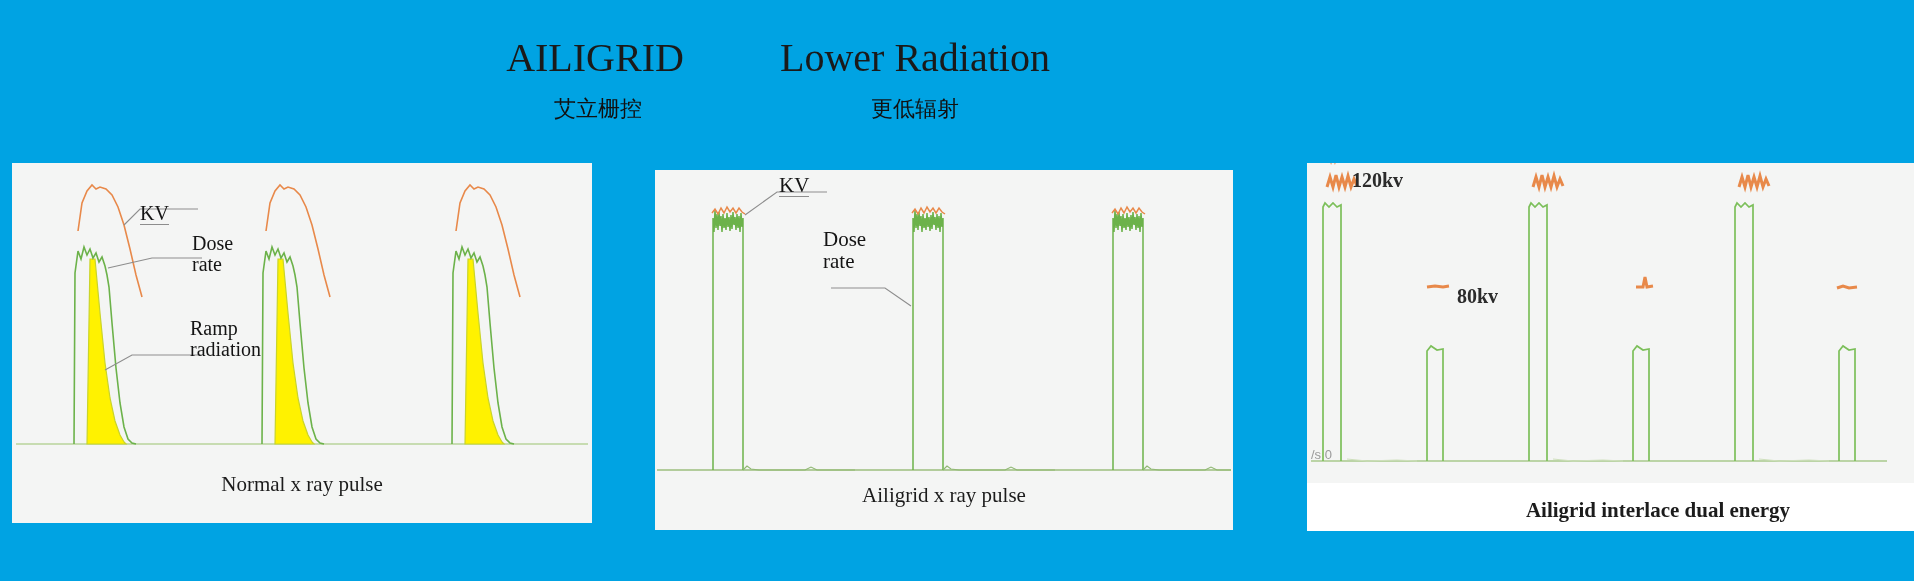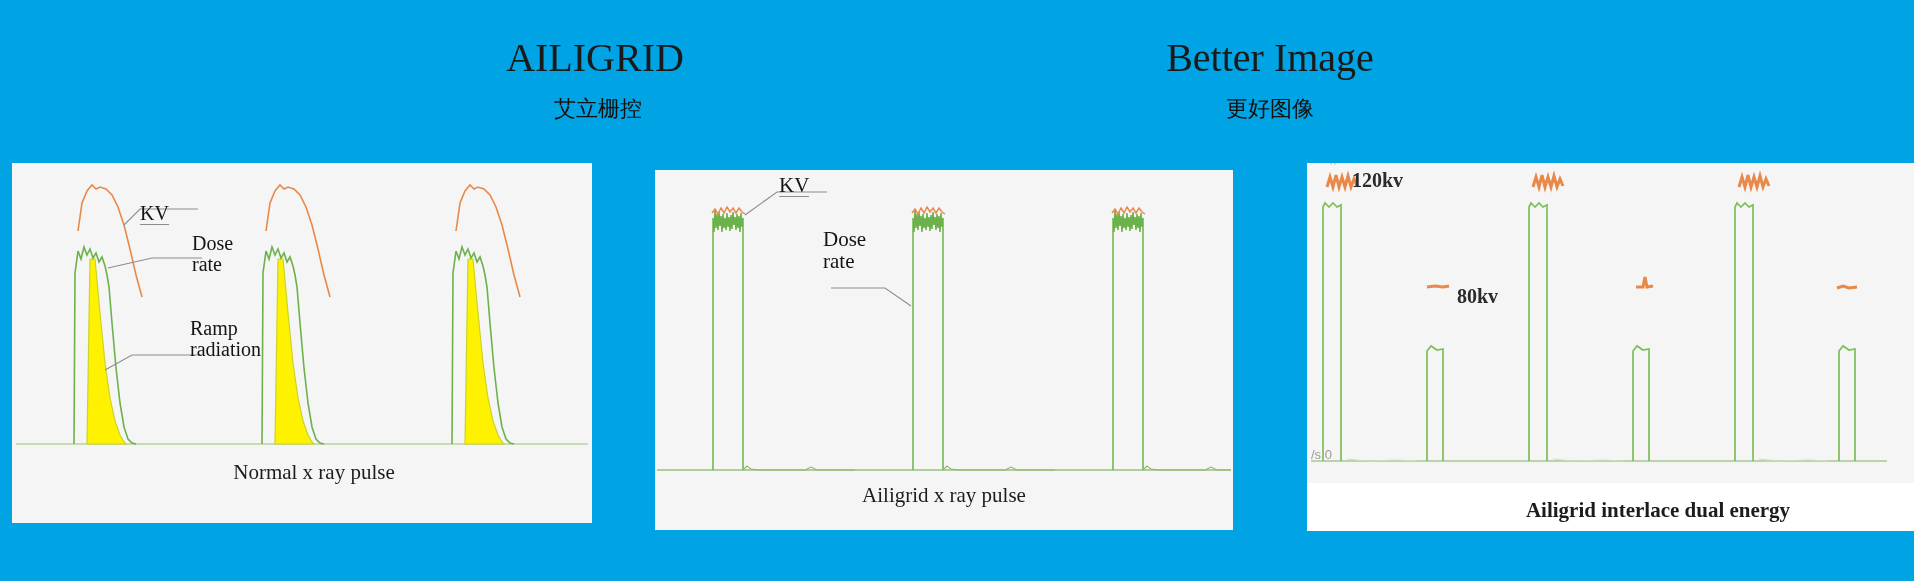--- a/index.html
+++ b/index.html
@@ -65,21 +65,21 @@
   .caption {
     position: absolute;
     left: 0;
     width: 100%;
     text-align: center;
     font-family: "Liberation Serif", serif;
     font-size: 21px;
     color: #1c1c1c;
     white-space: nowrap;
   }
-  #panel-0 .caption { bottom: 38px; padding-left: 12px; }
+  #panel-0 .caption { bottom: 26px; }
   #panel-1 .caption { bottom: 22px; }
   #panel-2 .caption {
     bottom: 8px;
     font-weight: bold;
     font-size: 21px;
   }
   #panel-2 .capstrip {
     position: absolute;
     left: 0; bottom: 0; width: 100%; height: 48px;
     background: #ffffff;
@@ -113,23 +113,23 @@
   svg { display: block; }
 </style>
 </head>
 <body style="background: rgb(0, 163, 227);">
 
 <div class="header">
   <div class="hdr-col" id="hdr0">
     <div class="hdr-en">AILIGRID</div>
     <div class="hdr-zh">艾立栅控</div>
   </div>
-  <div class="hdr-col" id="hdr2">
-    <div class="hdr-en">Better Image</div>
-    <div class="hdr-zh">更好图像</div>
+  <div class="hdr-col" id="hdr1">
+    <div class="hdr-en">Lower Radiation</div>
+    <div class="hdr-zh">更低辐射</div>
   </div>
 </div>
 
 <div class="panel" id="panel-0">
   <svg class="plot" width="580" height="320" viewBox="0 0 580 320">
 
     <line x1="4" y1="281" x2="576" y2="281" stroke="#b9d39b" stroke-width="1.4"></line>
 
     <path d="M 75,281 L 78,96 L 83,96 L 88,150 L 93,200 L 98,235 L 103,258 L 108,272 L 112,279 L 114,281 Z" fill="#fff200" stroke="#c9d42a" stroke-width="1.2"></path>
 

